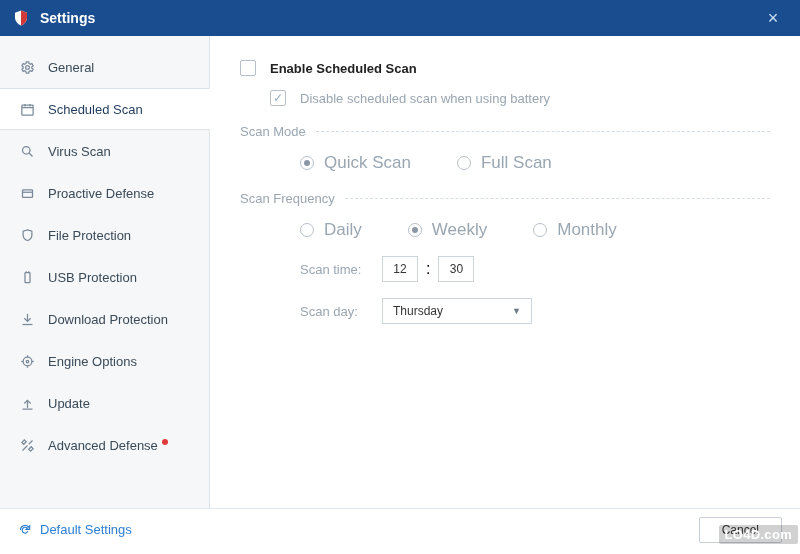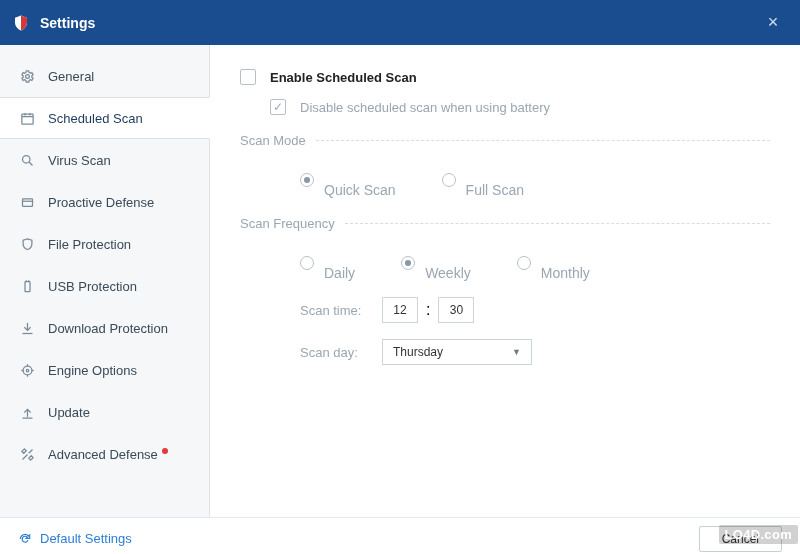--- a/index.html
+++ b/index.html
@@ -1,18 +1,18 @@
 <!DOCTYPE html>
 <html><head>
 <meta charset="utf-8">
 <style>
 * { margin: 0; padding: 0; box-sizing: border-box; font-family: "Segoe UI", Tahoma, sans-serif; }
 body { width: 800px; height: 554px; background: #fff; overflow: hidden; position: relative; }
 
-.titlebar { height: 45px; background: #1a4d8f; color: #fff; display: flex; align-items: center; padding: 8px 12px; }
+.titlebar { height: 36px; background: #1a4d8f; color: #fff; display: flex; align-items: center; padding: 8px 12px; }
 .titlebar .shield { width: 18px; height: 18px; margin-right: 10px; }
 .titlebar .title { font-size: 14px; font-weight: 600; flex: 1; }
 .titlebar .close { width: 30px; text-align: center; font-size: 18px; cursor: pointer; color: #cfe0f3; }
 
 .body { display: flex; height: 472px; background: #fff; }
 .sidebar { width: 210px; background: #f5f7f9; border-right: 1px solid #dbe2e8; display: flex; flex-direction: column; }
 .sidebar .menu { flex: 1; padding-top: 10px; }
 .menu-item { display: flex; align-items: center; height: 42px; padding: 0 18px; font-size: 13px; color: #3a4a58; cursor: pointer; position: relative; }
 .menu-item .mi-icon { width: 18px; height: 18px; margin-right: 12px; color: #7b8a99; display: flex; align-items: center; justify-content: center; }
 .menu-item.active { background: #fff; border-top: 1px solid #dbe2e8; border-bottom: 1px solid #dbe2e8; border-right: 1px solid #fff; margin-right: -1px; color: #1e3a5c; }
@@ -28,21 +28,21 @@
 .indent { margin-left: 30px; }
 
 .section-header { display: flex; align-items: center; margin: 18px 0 14px 0; }
 .section-header .sh-label { font-size: 13px; color: #9aa6b2; margin-right: 10px; white-space: nowrap; }
 .section-header .sh-line { flex: 1; border-top: 1px dashed #d5dde4; }
 
 .radio-row { display: flex; align-items: center; margin-left: 30px; gap: 46px; }
 .radio-opt { display: flex; align-items: center; gap: 10px; cursor: pointer; }
 .radio { width: 14px; height: 14px; border: 1px solid #b7c0c8; border-radius: 50%; display: flex; align-items: center; justify-content: center; }
 .radio.selected::after { content: ""; width: 6px; height: 6px; background: #8a97a4; border-radius: 50%; }
-.radio-label { font-size: 14px; color: #333; margin-top: 20px; }
+.radio-label { font-size: 17px; color: #333; }
 .radio-row.disabled .radio-label { color: #9aa6b2; }
 
 .field-row { display: flex; align-items: center; margin-left: 30px; margin-top: 16px; gap: 8px; }
 .field-label { font-size: 13px; color: #9aa6b2; width: 74px; }
 .tinput { height: 26px; border: 1px solid #cdd5dc; background: #fff; text-align: center; font-size: 12px; color: #333; }
 .tinput.sm { width: 36px; }
 .select { height: 26px; width: 150px; border: 1px solid #cdd5dc; background: #fff; display: flex; align-items: center; padding: 12px 10px; font-size: 12px; color: #333; justify-content: space-between; cursor: pointer; }
 .select .caret { font-size: 9px; color: #6b7a88; }
 
 .footer { height: 42px; border-top: 1px solid #e2e8ee; display: flex; align-items: center; padding: 0 18px; }

